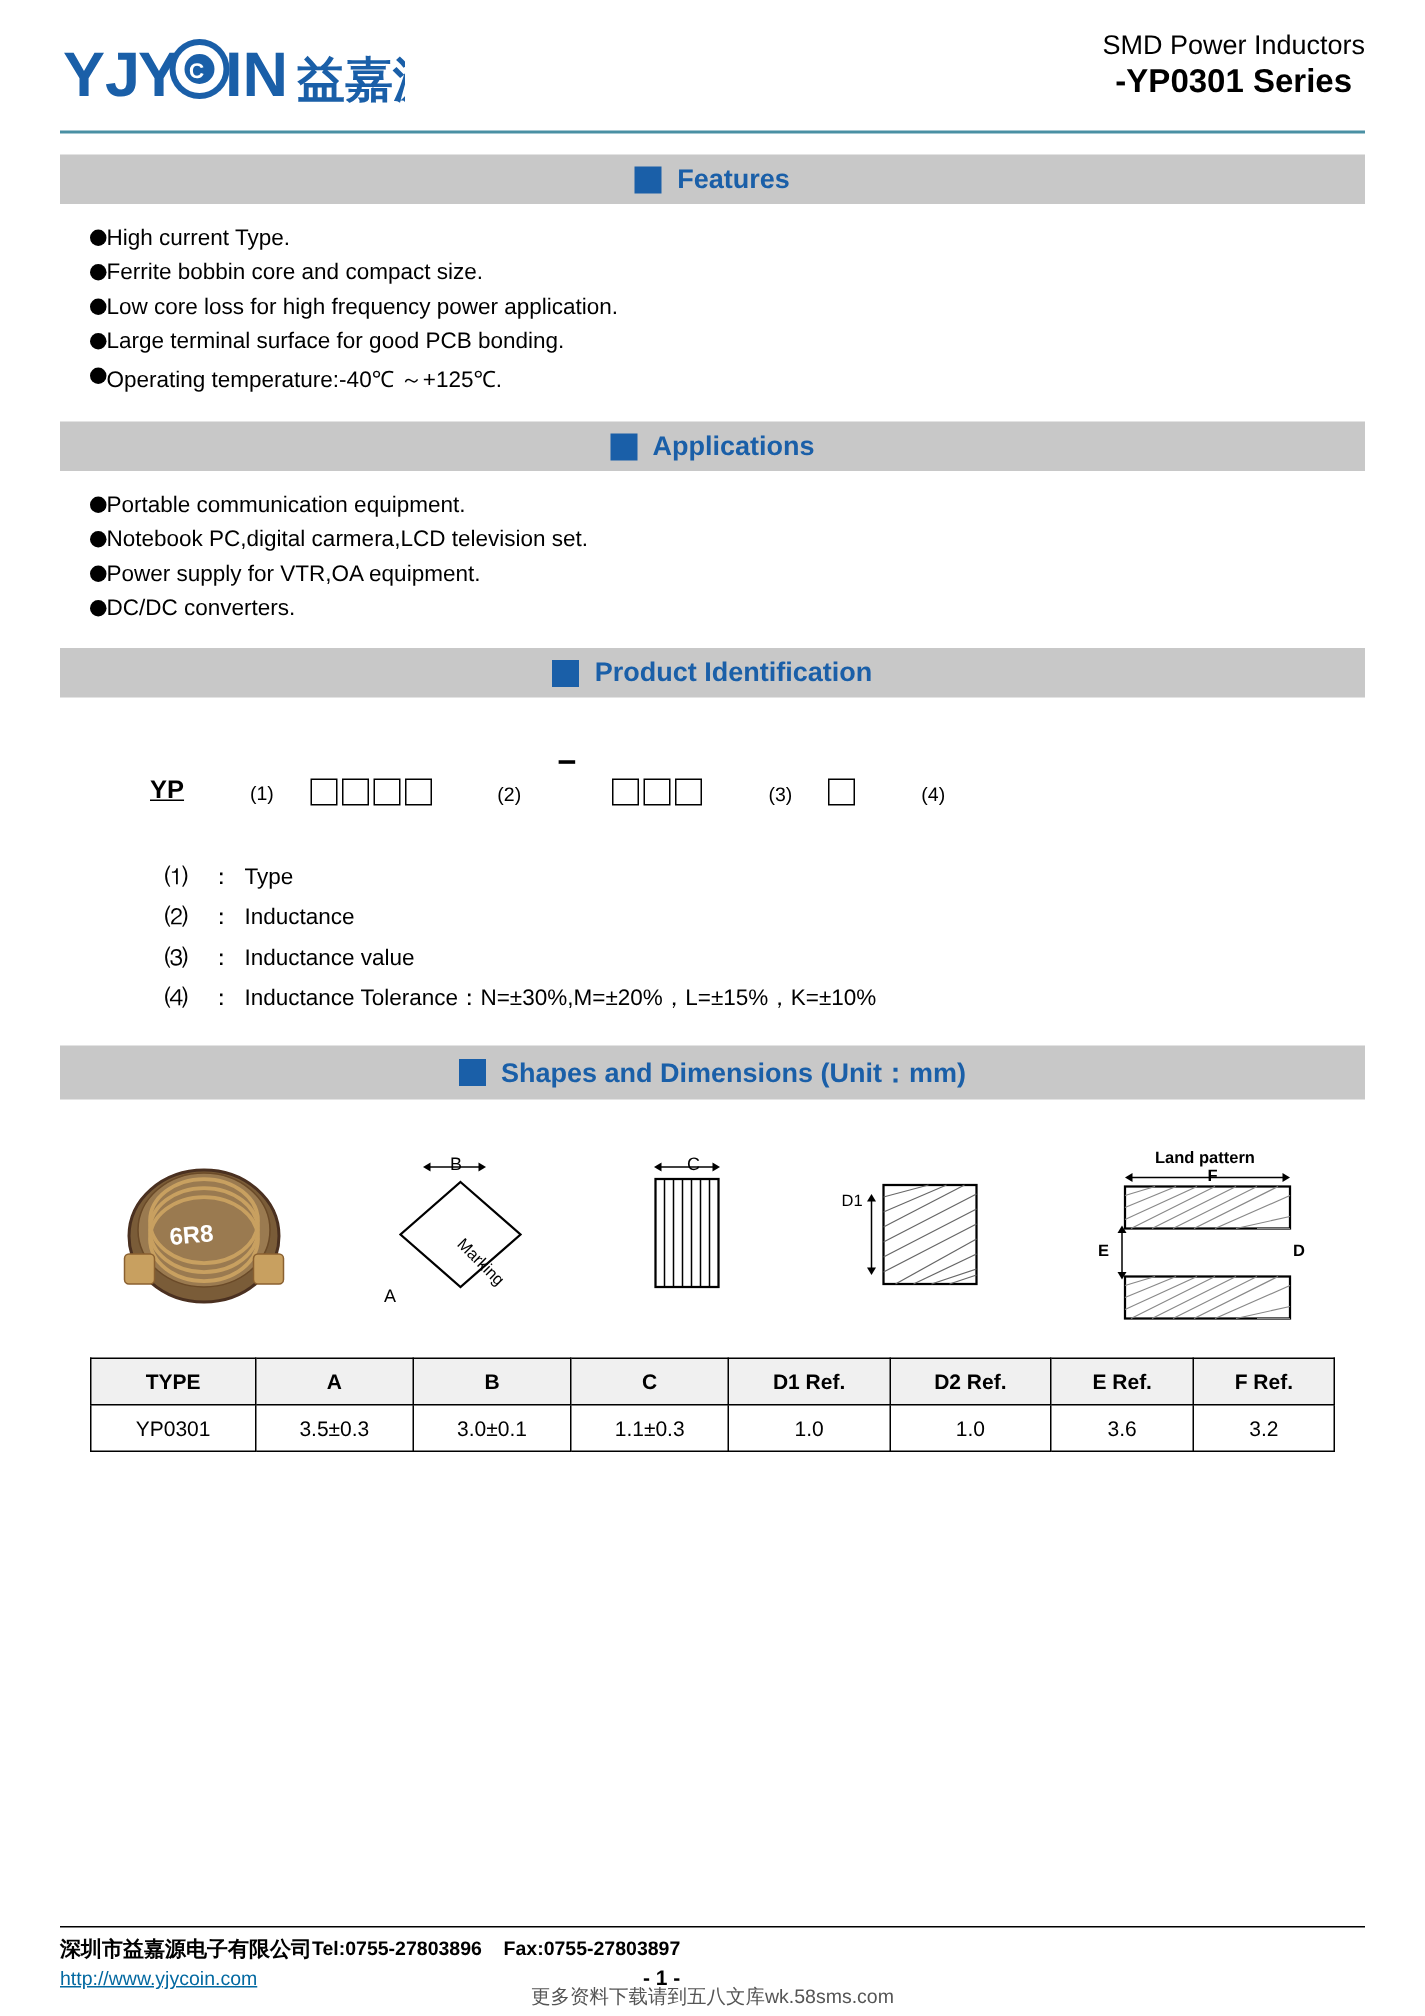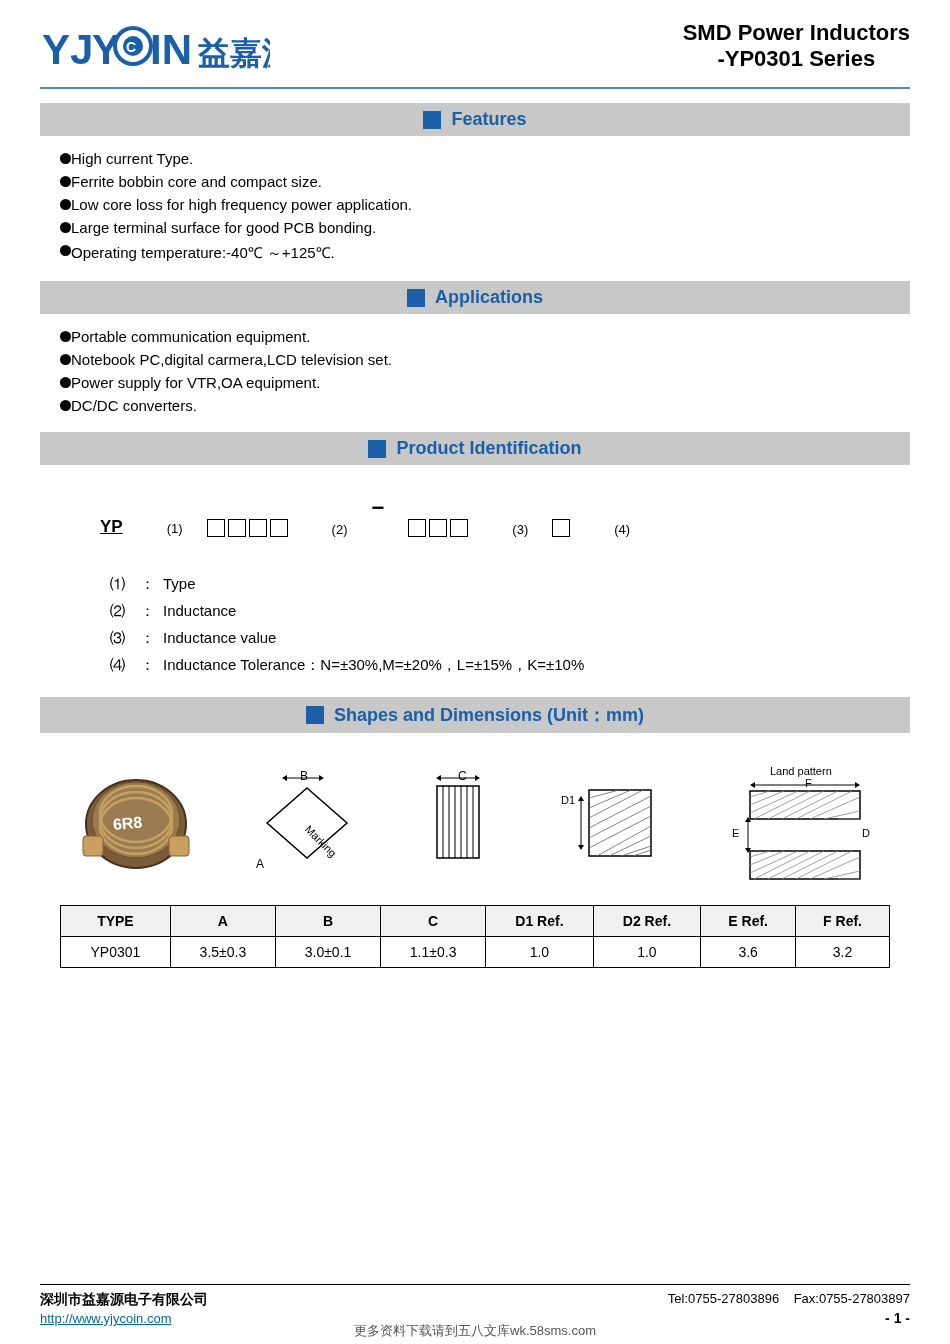--- a/index.html
+++ b/index.html
@@ -34,22 +34,22 @@
       display: flex;
       align-items: center;
       gap: 10px;
     }
 
     .title-area {
       text-align: center;
     }
 
     .title-main {
-      font-size: 22px;
-      font-weight: bold;
+      font-size: 18px;
+      font-weight: normal;
       color: #000;
     }
 
     .title-sub {
       font-size: 22px;
       font-weight: bold;
       color: #000;
     }
 
     
@@ -169,21 +169,21 @@
 
     
     .footer {
       position: absolute;
       bottom: 18px;
       left: 40px;
       right: 40px;
       border-top: 1.5px solid #000;
       padding-top: 6px;
       display: flex;
-      justify-content: space-between;
+      justify-content: flex-start;
       align-items: flex-start;
       font-size: 13px;
     }
 
     .footer-left {
       display: flex;
       flex-direction: column;
       gap: 2px;
     }
 
@@ -199,21 +199,21 @@
 
     .footer-right {
       display: flex;
       flex-direction: column;
       align-items: flex-end;
       gap: 4px;
       font-size: 13px;
     }
 
     .footer-contact {
-      font-weight: normal;
+      font-weight: bold;
     }
 
     .footer-page {
       font-size: 14px;
       font-weight: bold;
     }
 
     
     .watermark-bar {
       position: absolute;
@@ -453,21 +453,21 @@
           <line x1="30" y1="60" x2="92" y2="28" stroke="#666" stroke-width="0.8"></line>
           <line x1="30" y1="70" x2="92" y2="38" stroke="#666" stroke-width="0.8"></line>
           <line x1="30" y1="80" x2="92" y2="48" stroke="#666" stroke-width="0.8"></line>
           <line x1="38" y1="88" x2="92" y2="58" stroke="#666" stroke-width="0.8"></line>
           <line x1="50" y1="88" x2="92" y2="68" stroke="#666" stroke-width="0.8"></line>
           <line x1="62" y1="88" x2="92" y2="78" stroke="#666" stroke-width="0.8"></line>
           <line x1="74" y1="88" x2="92" y2="82" stroke="#666" stroke-width="0.8"></line>
         </svg>
       </div>
 
-      <div style="position:relative; width:160px; height:120px;">
+      <div style="position:relative; width:160px; height:120px;font-weight:bold;">
         <svg width="160" height="120" viewBox="0 0 160 120">
 
           <text x="60" y="12" font-size="11" fill="#000" font-family="Arial">Land pattern</text>
 
           <text x="95" y="24" font-size="11" fill="#000" font-family="Arial">F</text>
 
           <line x1="42" y1="22" x2="148" y2="22" stroke="#000" stroke-width="1"></line>
           <polygon points="40,22 45,19 45,25" fill="#000"></polygon>
           <polygon points="150,22 145,19 145,25" fill="#000"></polygon>
 

